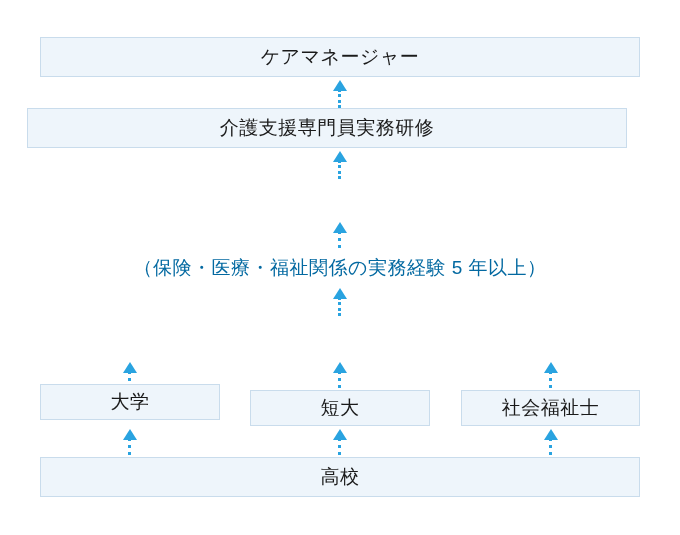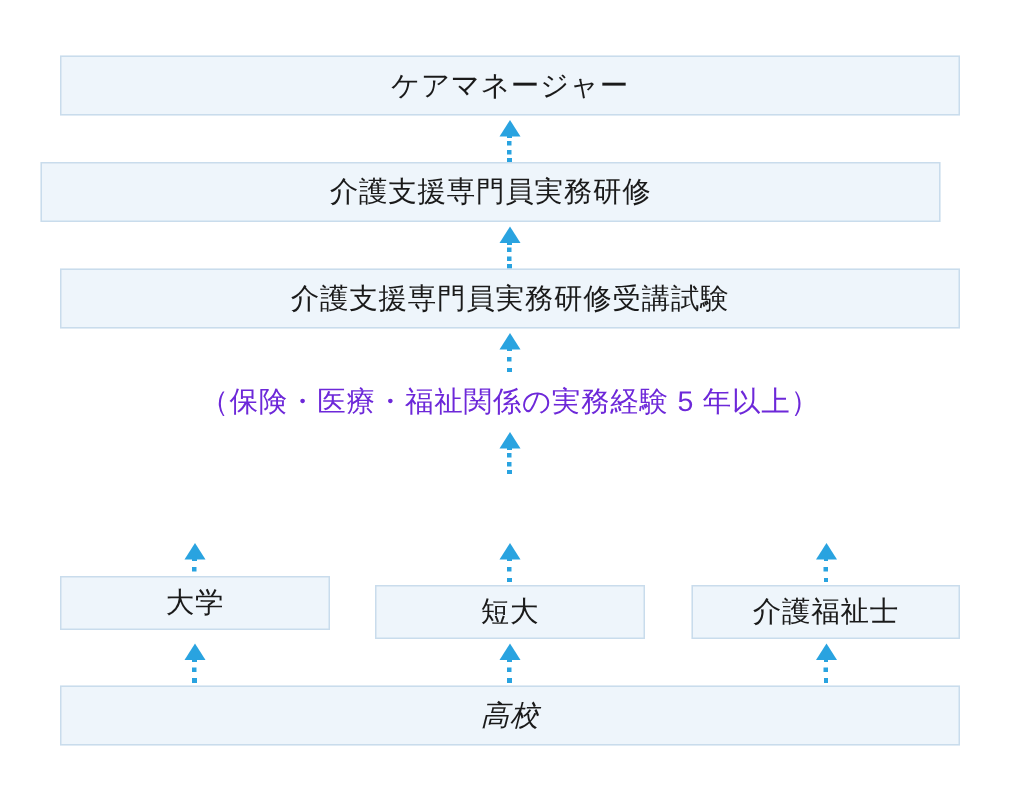--- a/index.html
+++ b/index.html
@@ -35,21 +35,21 @@
     color: #1a1a1a;
     white-space: nowrap;
   }
   .plain-text {
     position: absolute;
     display: flex;
     align-items: center;
     justify-content: center;
     font-size: 19px;
     letter-spacing: 0.5px;
-    color: #6d28d9;
+    color: #0369a1;
     white-space: nowrap;
   }
   
   .arrow {
     position: absolute;
     width: 14px;
   }
   .arrow .shaft {
     position: absolute;
     left: 5px;
@@ -85,23 +85,20 @@
 
   <div class="box" style="left:27px; top:108px; width:600px; height:40px;">
     <span>介護支援専門員実務研修</span>
   </div>
 
   <div class="arrow" style="left:333px; top:151px; height:28px;">
     <div class="head"></div>
     <div class="shaft"></div>
   </div>
 
-  <div class="box" style="left:40px; top:179px; width:600px; height:40px;">
-    <span>介護支援専門員実務研修受講試験</span>
-  </div>
 
   <div class="arrow" style="left:333px; top:222px; height:26px;">
     <div class="head"></div>
     <div class="shaft"></div>
   </div>
 
   <div class="plain-text" style="left:40px; top:252px; width:600px; height:32px;">
     <span>（保険・医療・福祉関係の実務経験 5 年以上）</span>
   </div>
 
@@ -124,33 +121,33 @@
     <div class="shaft"></div>
   </div>
 
   <div class="box" style="left:40px; top:384px; width:180px; height:36px;font-family:Liberation Serif, serif;">
     <span>大学</span>
   </div>
   <div class="box" style="left:250px; top:390px; width:180px; height:36px;justify-content:center;">
     <span>短大</span>
   </div>
   <div class="box" style="left:461px; top:390px; width:179px; height:36px;">
-    <span>介護福祉士</span>
+    <span>社会福祉士</span>
   </div>
 
   <div class="arrow" style="left:123px; top:429px; height:26px;">
     <div class="head"></div>
     <div class="shaft"></div>
   </div>
   <div class="arrow" style="left:333px; top:429px; height:26px;">
     <div class="head"></div>
     <div class="shaft"></div>
   </div>
   <div class="arrow" style="left:544px; top:429px; height:26px;">
     <div class="head"></div>
     <div class="shaft"></div>
   </div>
 
-  <div class="box" style="left:40px; top:457px; width:600px; height:40px;font-style:italic;">
+  <div class="box" style="left:40px; top:457px; width:600px; height:40px;">
     <span>高校</span>
   </div>
 
 </div>
 
 </body></html>

